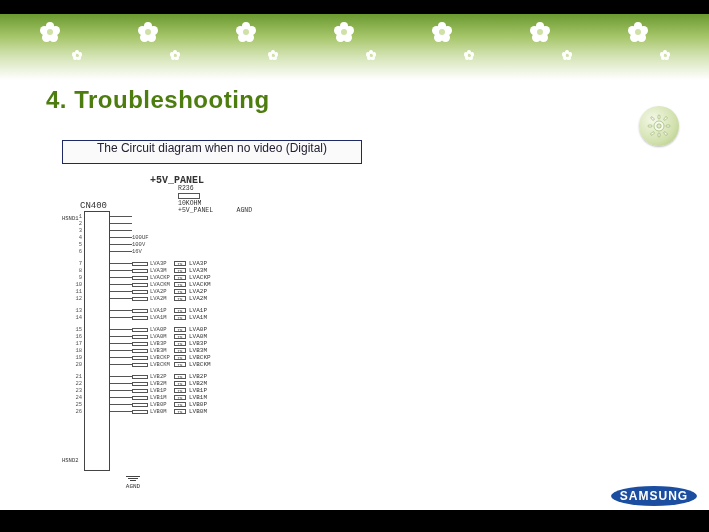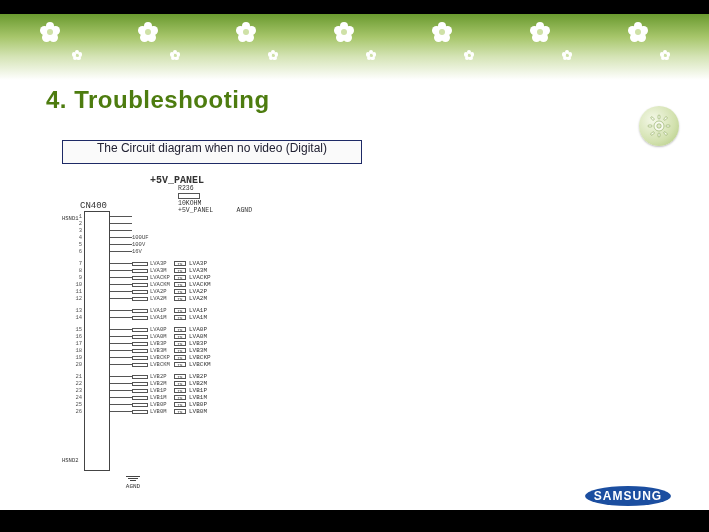--- a/index.html
+++ b/index.html
@@ -66,21 +66,21 @@
 
   .gnd-symbol { position: absolute; left: 60px; top: 300px; width: 30px; text-align: center; font-size: 6px; }
   .gnd-symbol .bar1 { height: 1px; background: #444; margin: 1px auto 0; width: 14px; }
   .gnd-symbol .bar2 { height: 1px; background: #444; margin: 1px auto 0; width: 10px; }
   .gnd-symbol .bar3 { height: 1px; background: #444; margin: 1px auto 0; width: 6px; }
   .gnd-symbol .lbl { margin-top: 2px; }
 
   .r-top { position: absolute; left: 120px; top: 10px; font-size: 6.5px; }
   .r-top .rbox { display: block; width: 22px; height: 6px; border: 1px solid #555; margin: 1px 0; }
 
-  .logo { position: absolute; right: 38px; bottom: 26px; font-size: 16px; font-weight: bold; color: #1b4ea0; letter-spacing: 1px; }
+  .logo { position: absolute; right: 12px; bottom: 26px; font-size: 16px; font-weight: bold; color: #1b4ea0; letter-spacing: 1px; }
   .logo .oval { display: inline-block; width: 86px; height: 20px; border-radius: 50%/50%; background: #1b4ea0; color: #fff; text-align: center; line-height: 20px; font-size: 12px; font-family: Arial, sans-serif; }
 </style>
 </head>
 <body>
 
 <div class="stage">
   <div class="topbar"></div>
   <div class="header-grad"></div>
   <div class="bottombar"></div>
 

